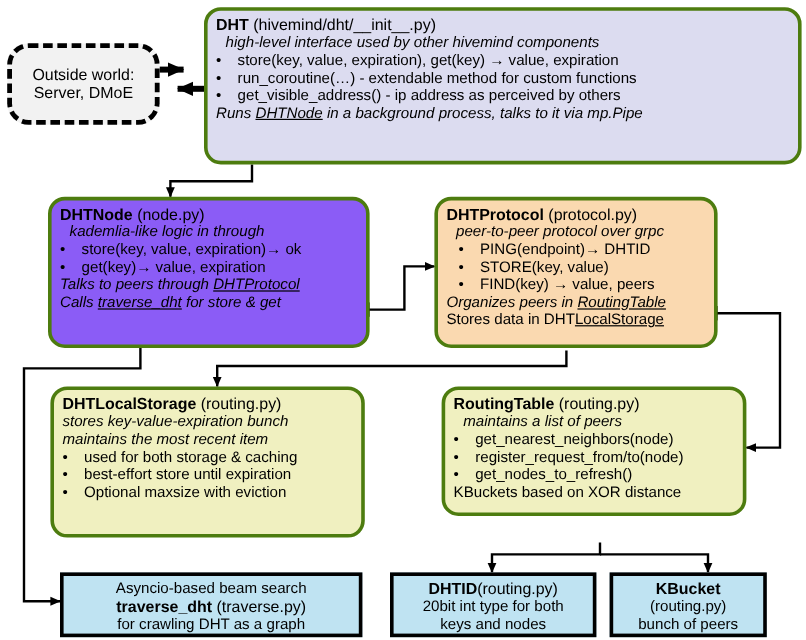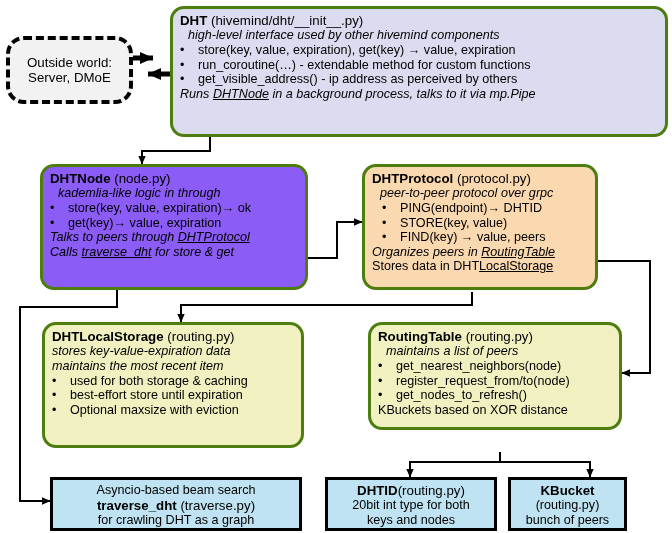--- a/index.html
+++ b/index.html
@@ -188,21 +188,21 @@
     <div class="row t125">
       <span>Stores data in DHT</span><span class="u">LocalStorage</span>
     </div>
   </div>
 
   <div class="node rnd c-yellow pad" style="left:42px;top:322px;width:262px;height:126px;">
     <div class="row t13">
       <span class="ttl">DHTLocalStorage</span>
       <span>(routing.py)</span>
     </div>
-    <div class="row t125 ital">stores key-value-expiration data</div>
+    <div class="row t125 ital">stores key-value-expiration bunch</div>
     <div class="row t125 ital">maintains the most recent item</div>
     <div class="bul row t125">
       <span class="b">•</span>
       <span>used for both storage &amp; caching</span>
     </div>
     <div class="bul row t125">
       <span class="b">•</span>
       <span>best-effort store until expiration</span>
     </div>
     <div class="bul row t125">
@@ -242,19 +242,19 @@
   </div>
 
   <div class="node sq c-blue" style="left:325px;top:477px;width:172px;height:54px;padding:3px 4px;">
     <div class="row t13 ctr">
       <span class="ttl">DHTID</span><span>(routing.py)</span>
     </div>
     <div class="row t125 ctr">20bit int type for both</div>
     <div class="row t125 ctr">keys and nodes</div>
   </div>
 
-  <div class="node sq c-blue" style="left:508px;top:477px;width:119px;height:54px;padding:3px 4px;">
+  <div class="node sq c-blue" style="left:508px;top:477px;width:131px;height:54px;padding:3px 4px;">
     <div class="row t13 ctr ttl">KBucket</div>
     <div class="row t125 ctr">(routing.py)</div>
     <div class="row t125 ctr">bunch of peers</div>
   </div>
 
 </div>
 
 </body></html>

